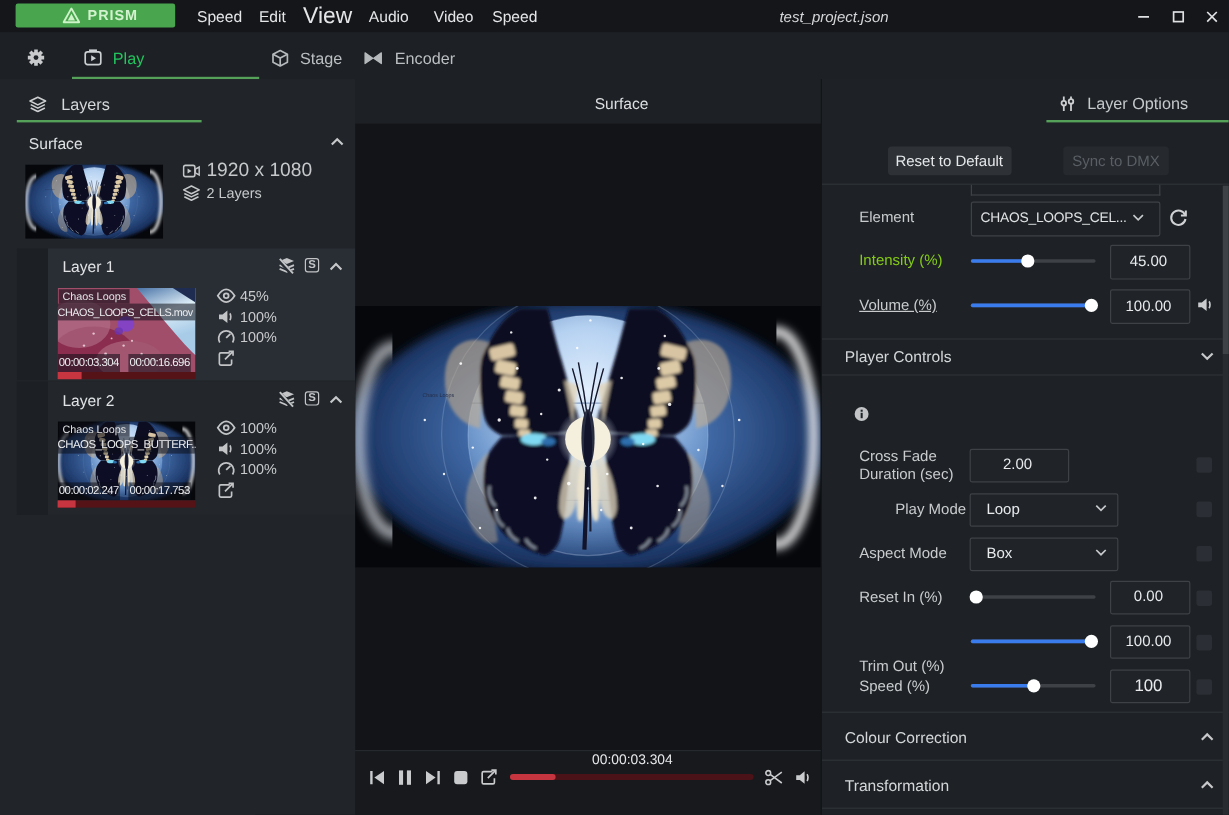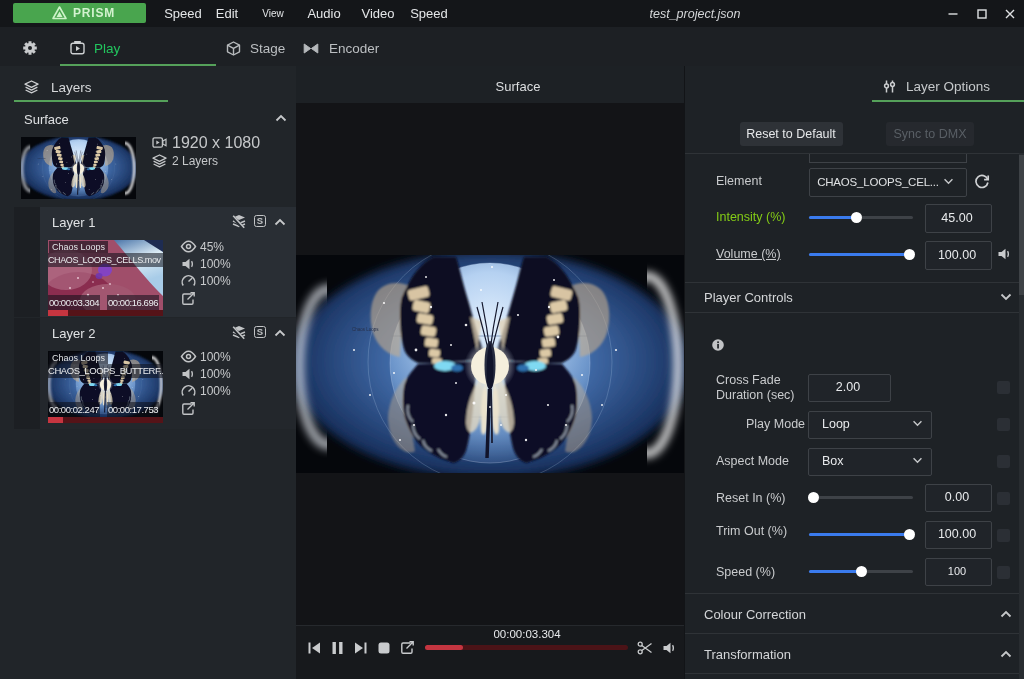--- a/index.html
+++ b/index.html
@@ -19,21 +19,21 @@
 
 <div class="ab" style="left:0;top:0;width:1024px;height:27px;background:#141619;"></div>
 <div class="ab" style="left:13px;top:3px;width:133px;height:20px;background:#49a54e;border-radius:2px;"></div>
 <svg class="ic" style="left:52px;top:6px" width="15" height="14" viewBox="0 0 15 14">
       <path d="M7.5 1 L14 12.5 L1 12.5 Z" fill="none" stroke="#cdf3c8" stroke-width="1.6" stroke-linejoin="round"></path>
       <path d="M7.5 5.5 L10.5 11 L4.5 11 Z" fill="#cdf3c8"></path>
     </svg>
 <div class="tx" style="left:73px;top:6px;font-size:12px;font-weight:bold;letter-spacing:0.8px;color:#d3f2cf;line-height:15px;">PRISM</div>
 <div class="tx" style="left:183px;top:7px;transform:translateX(-50%);font-size:13px;color:#e4e6e8;line-height:14px;">Speed</div>
 <div class="tx" style="left:227px;top:7px;transform:translateX(-50%);font-size:13px;color:#e4e6e8;line-height:14px;">Edit</div>
-<div class="tx" style="left:273px;top:7px;transform:translateX(-50%);font-size:10px;color:#e4e6e8;line-height:14px;">View</div>
+<div class="tx" style="left:273px;top:7px;transform:translateX(-50%);font-size:19px;color:#e4e6e8;line-height:14px;">View</div>
 <div class="tx" style="left:324px;top:7px;transform:translateX(-50%);font-size:13px;color:#e4e6e8;line-height:14px;">Audio</div>
 <div class="tx" style="left:378px;top:7px;transform:translateX(-50%);font-size:13px;color:#e4e6e8;line-height:14px;">Video</div>
 <div class="tx" style="left:429px;top:7px;transform:translateX(-50%);font-size:13px;color:#e4e6e8;line-height:14px;">Speed</div>
 <div class="tx" style="left:695px;top:7px;transform:translateX(-50%);font-size:12.5px;font-style:italic;color:#d4d6d8;line-height:14px;">test_project.json</div>
 <svg class="ic" style="left:946px;top:7px" width="14" height="14" viewBox="0 0 14 14">
       <path d="M2.5 7 H11.5" stroke="#dfe1e3" stroke-width="1.4"></path>
     </svg>
 <svg class="ic" style="left:975px;top:7px" width="14" height="14" viewBox="0 0 14 14">
       <rect x="3" y="3" width="8" height="8" fill="none" stroke="#dfe1e3" stroke-width="1.4"></rect>
     </svg>
@@ -437,33 +437,33 @@
 <svg class="ic" style="left:912px;top:457px" width="11" height="7" viewBox="0 0 12 8">
       <path d="M1.5 1.5 L6 6 L10.5 1.5" fill="none" stroke="#c6c8ca" stroke-width="1.6"></path>
     </svg>
 <div class="cbx" style="left:997px;top:455px;"></div>
 <div class="tx" style="left:716px;top:491px;font-size:12.5px;color:#c9cbcd;line-height:14px;">Reset In (%)</div>
 <div class="trk" style="left:809px;top:496px;width:104px;"></div>
 <div class="knob" style="left:808px;top:492px;"></div>
 <div class="box" style="left:925px;top:484px;width:65px;height:26px;"></div>
 <div class="tx" style="left:957px;top:490px;transform:translateX(-50%);font-size:12.5px;color:#e8eaec;line-height:14px;">0.00</div>
 <div class="cbx" style="left:997px;top:492px;"></div>
-<div class="tx" style="left:716px;top:524px;font-size:12.5px;color:#c9cbcd;line-height:14px;">Trim Out (%)</div>
+<div class="tx" style="left:716px;top:548px;font-size:12.5px;color:#c9cbcd;line-height:14px;">Trim Out (%)</div>
 <div class="trk" style="left:809px;top:533px;width:104px;"></div>
 <div class="fil" style="left:809px;top:533px;width:100px;"></div>
 <div class="knob" style="left:904px;top:529px;"></div>
 <div class="box" style="left:925px;top:521px;width:65px;height:26px;"></div>
 <div class="tx" style="left:957px;top:527px;transform:translateX(-50%);font-size:12.5px;color:#e8eaec;line-height:14px;">100.00</div>
 <div class="cbx" style="left:997px;top:529px;"></div>
 <div class="tx" style="left:716px;top:565px;font-size:12.5px;color:#c9cbcd;line-height:14px;">Speed (%)</div>
 <div class="trk" style="left:809px;top:570px;width:104px;"></div>
 <div class="fil" style="left:809px;top:570px;width:52px;"></div>
 <div class="knob" style="left:856px;top:566px;"></div>
 <div class="box" style="left:925px;top:558px;width:65px;height:26px;"></div>
-<div class="tx" style="left:957px;top:564px;transform:translateX(-50%);font-size:11px;color:#e8eaec;line-height:14px;">100</div>
+<div class="tx" style="left:957px;top:564px;transform:translateX(-50%);font-size:14px;color:#e8eaec;line-height:14px;">100</div>
 <div class="cbx" style="left:997px;top:566px;"></div>
 <div class="dv" style="left:685px;top:593px;width:339px;"></div>
 <div class="tx" style="left:704px;top:607px;font-size:13px;color:#d4d6d8;line-height:15px;">Colour Correction</div>
 <svg class="ic" style="left:1000px;top:610px" width="12" height="8" viewBox="0 0 12 8">
       <path d="M1.5 6.5 L6 2 L10.5 6.5" fill="none" stroke="#c6c8ca" stroke-width="1.8"></path>
     </svg>
 <div class="dv" style="left:685px;top:633px;width:339px;"></div>
 <div class="tx" style="left:704px;top:647px;font-size:13px;color:#d4d6d8;line-height:15px;">Transformation</div>
 <svg class="ic" style="left:1000px;top:650px" width="12" height="8" viewBox="0 0 12 8">
       <path d="M1.5 6.5 L6 2 L10.5 6.5" fill="none" stroke="#c6c8ca" stroke-width="1.8"></path>

